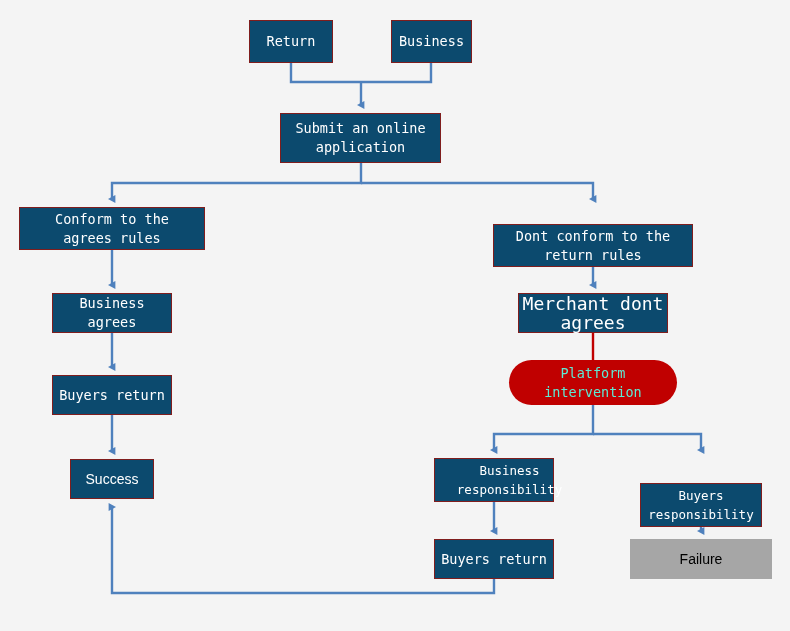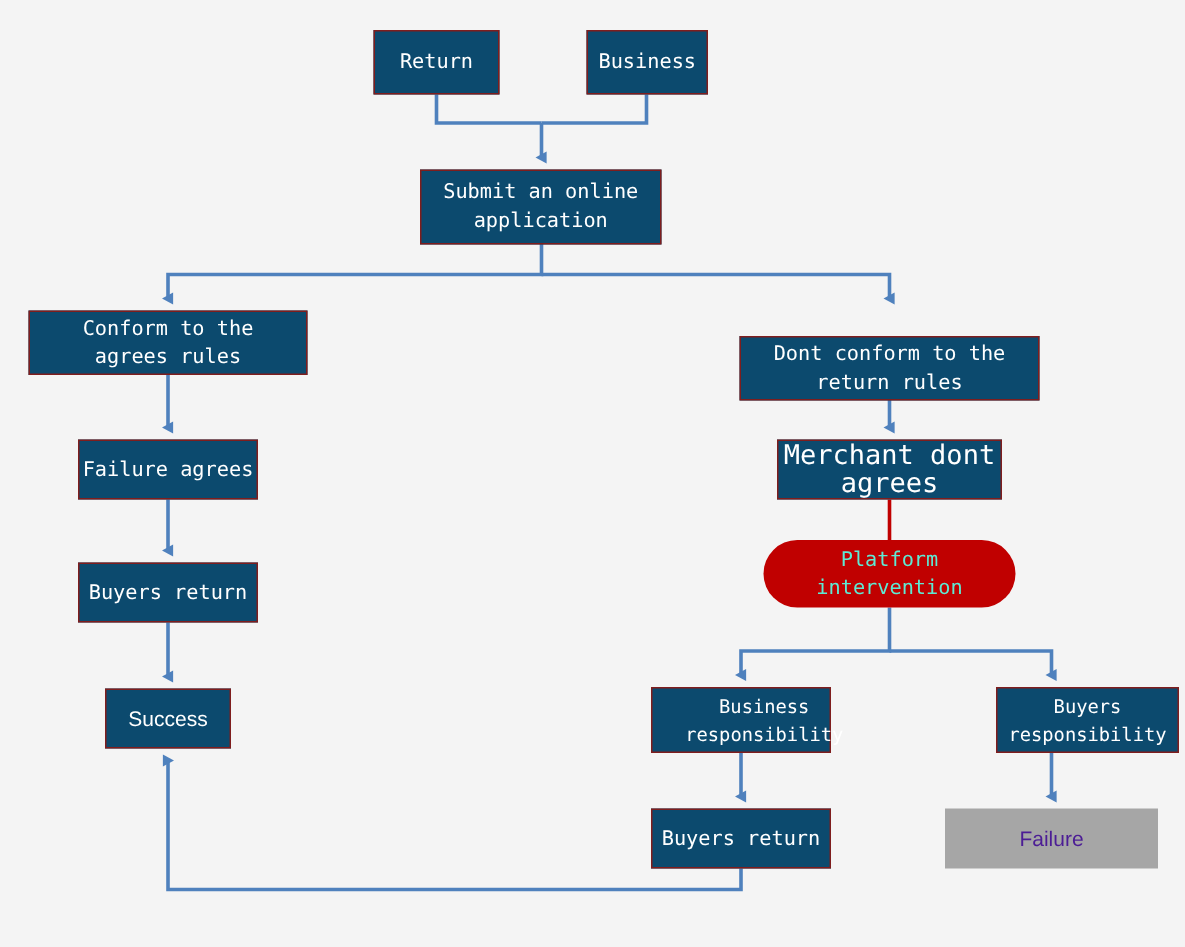--- a/index.html
+++ b/index.html
@@ -47,21 +47,21 @@
   }
   .node.red {
     background: #c00000;
     border: none;
     border-radius: 26px;
     color: #5eead4;
   }
   .node.gray {
     background: #a6a6a6;
     border: none;
-    color: #4c1d95;
+    color: #000000;
   }
   .node.sans {
     font-family: Liberation Sans, sans-serif;
     font-size: 14px;
   }
 </style>
 </head>
 <body>
 
 <div id="canvas">
@@ -132,34 +132,34 @@
 
   <div class="node blue" style="left:280px; top:113px; width:161px; height:50px;">Submit an online
 application</div>
 
   <div class="node blue" style="left:19px; top:207px; width:186px; height:43px;">Conform to the
 agrees rules</div>
 
   <div class="node blue" style="left:493px; top:207px; width:200px; height:43px;margin-top:17px;">Dont conform to the
 return rules</div>
 
-  <div class="node blue" style="left:52px; top:293px; width:120px; height:40px;">Failure agrees</div>
+  <div class="node blue" style="left:52px; top:293px; width:120px; height:40px;">Business agrees</div>
 
   <div class="node blue" style="left:518px; top:293px; width:150px; height:40px; font-size:18px;">Merchant dont agrees</div>
 
   <div class="node blue" style="left:52px; top:375px; width:120px; height:40px;">Buyers return</div>
 
   <div class="node red" style="left:509px; top:360px; width:168px; height:45px;">Platform
 intervention</div>
 
   <div class="node blue sans" style="left:70px; top:459px; width:84px; height:40px;">Success</div>
 
   <div class="node blue" style="left:434px; top:458px; width:120px; height:44px; font-size:12.5px;padding-left:31px;">Business
 responsibility</div>
 
-  <div class="node blue" style="left:640px; top:458px; width:122px; height:44px; font-size:12.5px;margin-left:24px;">Buyers
+  <div class="node blue" style="left:640px; top:483px; width:122px; height:44px; font-size:12.5px;">Buyers
 responsibility</div>
 
   <div class="node blue" style="left:434px; top:539px; width:120px; height:40px;">Buyers return</div>
 
   <div class="node gray sans" style="left:630px; top:539px; width:142px; height:40px;">Failure</div>
 
 </div>
 
 </body></html>

